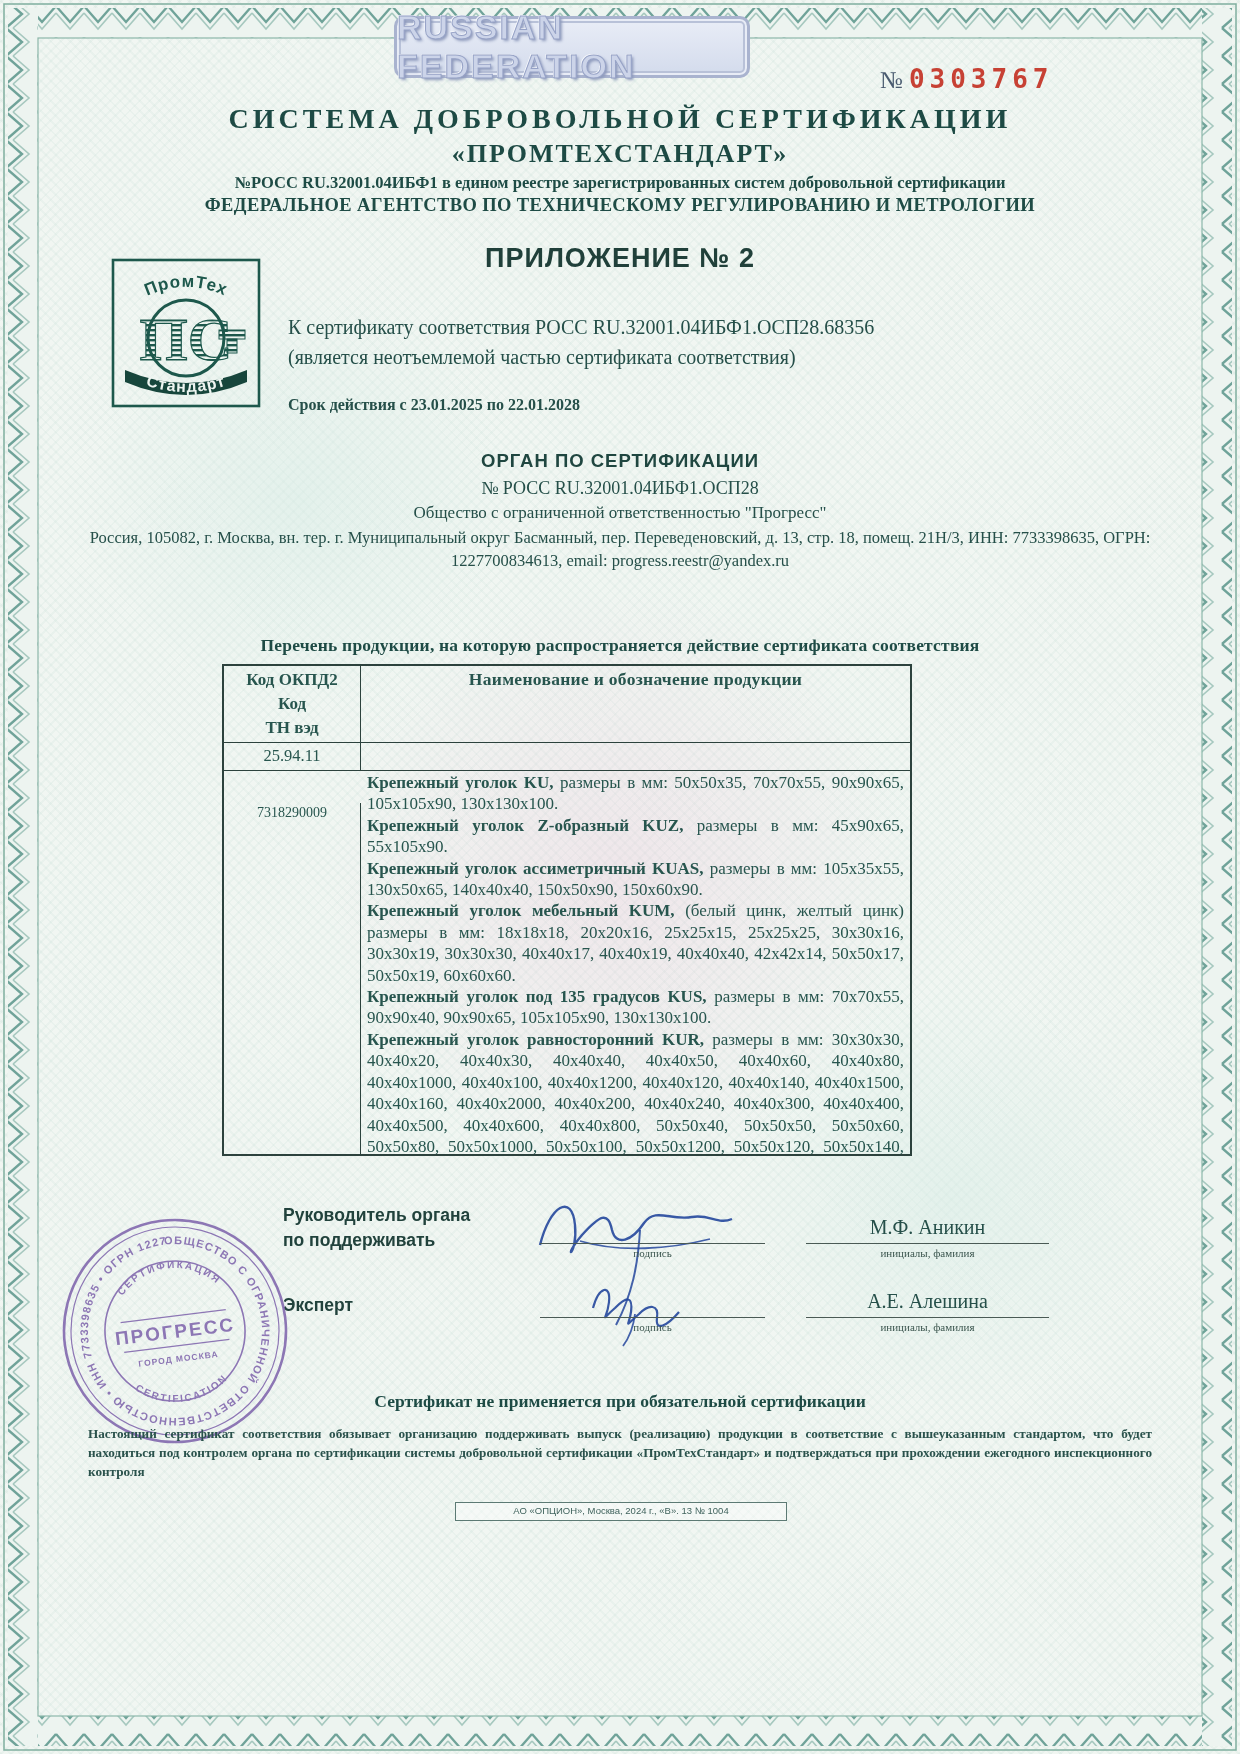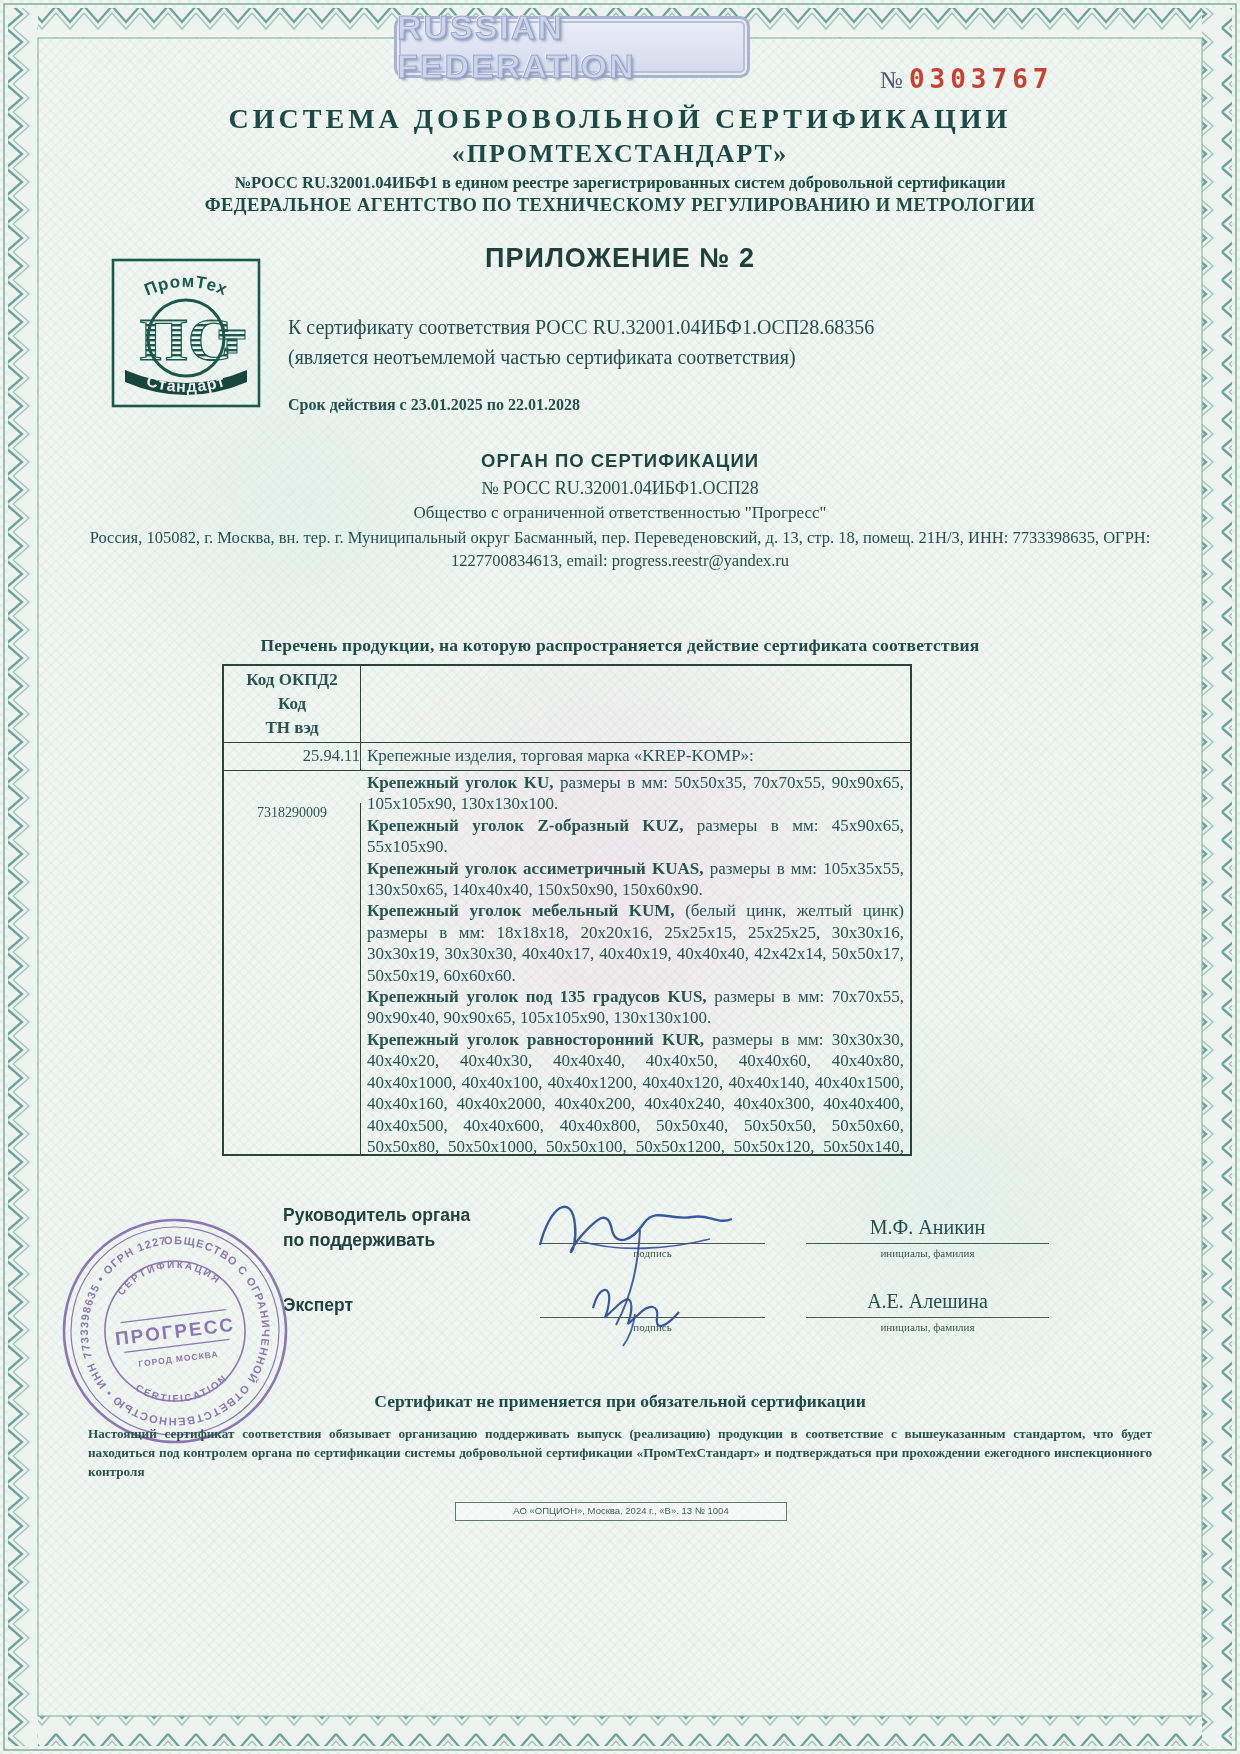--- a/index.html
+++ b/index.html
@@ -52,21 +52,21 @@
 
   .tbl{left:222px;top:664px;width:686px;height:488px;border:2px solid #2c423d;
        display:flex;flex-direction:column;color:#27554e;}
   .trow{display:flex;}
   .c1{width:136px;border-right:1.6px solid #2c423d;flex:none;text-align:center;}
   .c2{flex:1;min-width:0;}
   .thead{height:76px;flex:none;}
   .thead .c1{font-size:17px;font-weight:bold;line-height:24px;padding-top:2px;}
   .thead .c2{font-size:17.5px;font-weight:bold;text-align:center;padding-top:3px;letter-spacing:.3px;}
   .r1{height:27px;flex:none;border-top:1.6px solid #2c423d;}
-  .r1 .c1{font-size:16.5px;line-height:26px;text-align:right;}
+  .r1 .c1{font-size:16.5px;line-height:26px;}
   .r1 .c2{font-size:17px;line-height:26px;padding:0 6px;}
   .r2{flex:1;border-top:1.6px solid #2c423d;overflow:hidden;}
   .r2 .c1{font-size:14px;padding-top:2px;margin-top:32px;}
   .r2 .c2{padding:1px 6px 12px 6px;overflow:hidden;}
   .item{margin:0;font-size:17px;line-height:21.4px;text-align:justify;}
 
   .sig-role1{left:283px;top:1203px;width:260px;font-family:"Liberation Sans",sans-serif;
     font-weight:bold;font-size:17.5px;line-height:25px;color:#21423c;}
   .sig-role2{left:283px;top:1295px;font-family:"Liberation Sans",sans-serif;
     font-weight:bold;font-size:17.5px;color:#21423c;}
@@ -170,24 +170,24 @@
 
 <div class="abs center products-h">Перечень продукции, на которую распространяется действие сертификата соответствия</div>
 
 <div class="abs tbl">
   <div class="trow thead">
     <div class="c1">
       <div>Код ОКПД2</div>
       <div>Код</div>
       <div>ТН вэд</div>
     </div>
+    <div class="c2">Наименование и обозначение продукции</div>
   </div>
   <div class="trow r1">
     <div class="c1">25.94.11</div>
-    <div class="c2">Крепежные изделия, торговая марка «KREP-KOMP»:</div>
   </div>
   <div class="trow r2">
     <div class="c1">7318290009</div>
     <div class="c2">
       <p class="item"><b>Крепежный уголок KU,</b><span> размеры в мм: 50x50x35, 70x70x55, 90x90x65, 105x105x90, 130x130x100.</span></p>
       <p class="item"><b>Крепежный уголок Z-образный KUZ,</b><span> размеры в мм: 45x90x65, 55x105x90.</span></p>
       <p class="item"><b>Крепежный уголок ассиметричный KUAS,</b><span> размеры в мм: 105x35x55, 130x50x65, 140x40x40, 150x50x90, 150x60x90.</span></p>
       <p class="item"><b>Крепежный уголок мебельный KUM,</b><span> (белый цинк, желтый цинк) размеры в мм: 18x18x18, 20x20x16, 25x25x15, 25x25x25, 30x30x16, 30x30x19, 30x30x30, 40x40x17, 40x40x19, 40x40x40, 42x42x14, 50x50x17, 50x50x19, 60x60x60.</span></p>
       <p class="item"><b>Крепежный уголок под 135 градусов KUS,</b><span> размеры в мм: 70x70x55, 90x90x40, 90x90x65, 105x105x90, 130x130x100.</span></p>
       <p class="item"><b>Крепежный уголок равносторонний KUR,</b><span> размеры в мм: 30x30x30, 40x40x20, 40x40x30, 40x40x40, 40x40x50, 40x40x60, 40x40x80, 40x40x1000, 40x40x100, 40x40x1200, 40x40x120, 40x40x140, 40x40x1500, 40x40x160, 40x40x2000, 40x40x200, 40x40x240, 40x40x300, 40x40x400, 40x40x500, 40x40x600, 40x40x800, 50x50x40, 50x50x50, 50x50x60, 50x50x80, 50x50x1000, 50x50x100, 50x50x1200, 50x50x120, 50x50x140, 50x50x1500, 50x50x160, 50x50x2000, 50x50x200, 50x50x300,</span></p>

